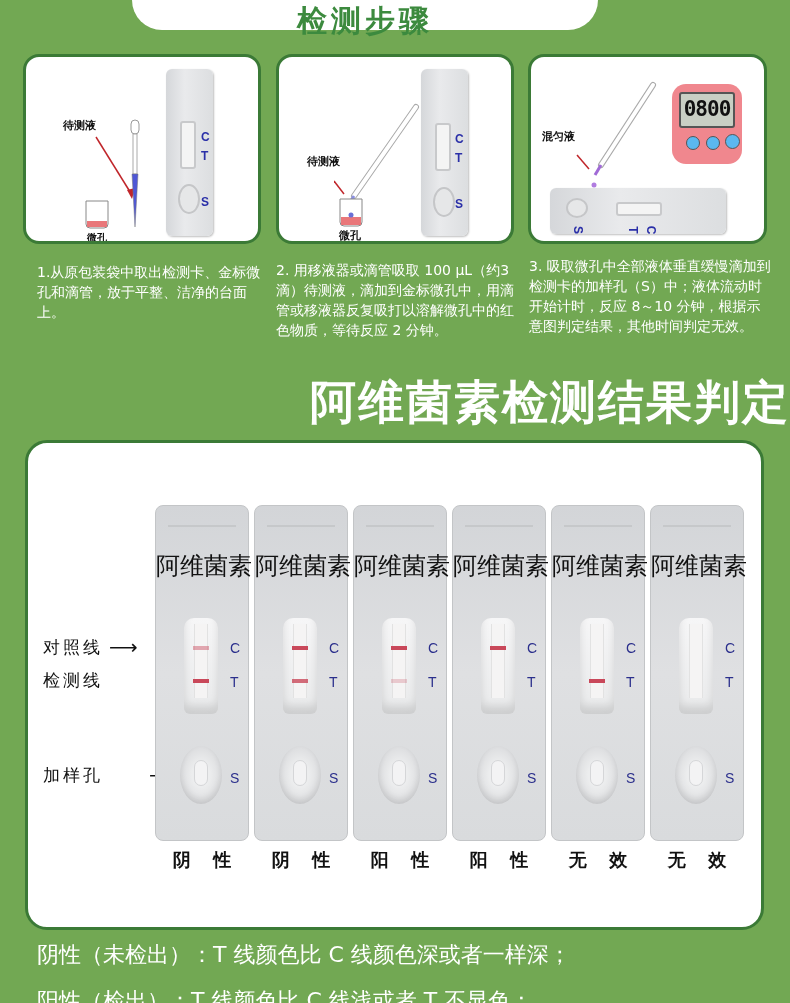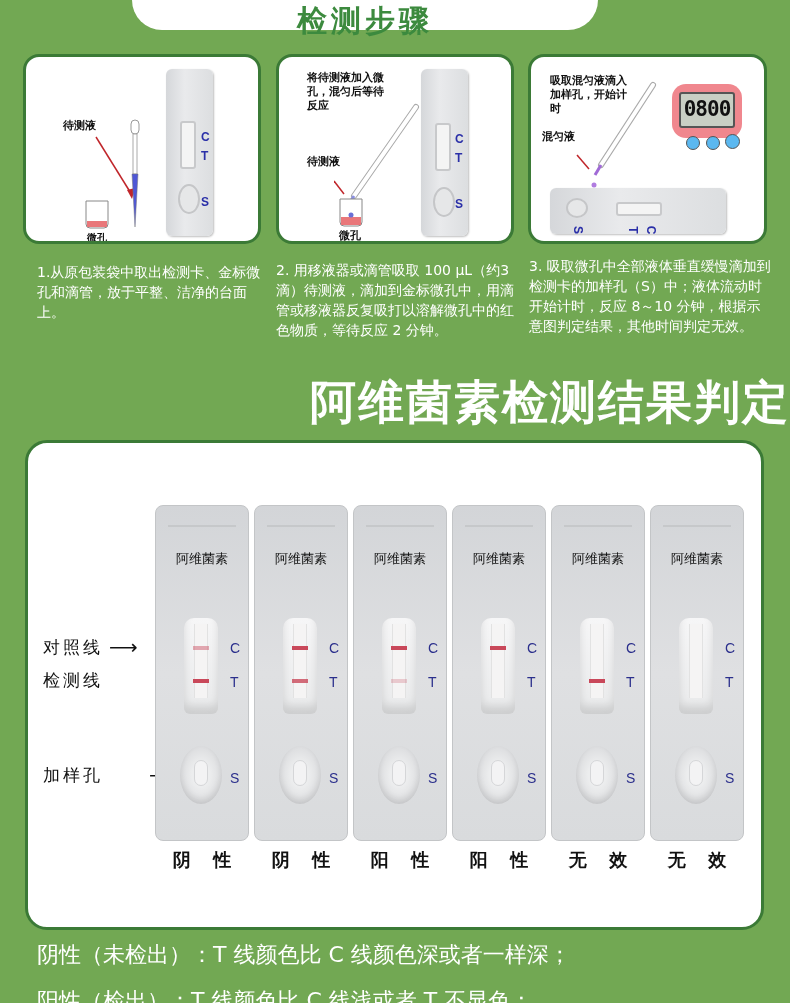--- a/index.html
+++ b/index.html
@@ -10,21 +10,21 @@
   .step-text { position: absolute; color: #fff; font-size: 14px; line-height: 20px; }
   .card-strip { position: absolute; background: linear-gradient(90deg,#d5d7da,#e9eaec 40%,#dcdee0); border-radius: 6px; box-shadow: 1px 1px 2px rgba(0,0,0,.25); }
   .win { position: absolute; background: #f4f4f4; border: 2px solid #c8c9cb; border-radius: 3px; }
   .hole { position: absolute; background: #e6e7e8; border: 2px solid #c5c6c8; border-radius: 50%; }
   .ltr { position: absolute; color: #2a2fa8; font-weight: bold; font-size: 12px; font-family: "Liberation Sans", sans-serif; }
   .lbl { position: absolute; font-size: 11px; color: #111; font-weight: bold; line-height: 14px; }
   .section-title { position: absolute; left: 0; width: 790px; top: 372px; text-align: right; color: #fff; font-size: 46px; font-weight: bold; letter-spacing: 2px; line-height: 60px; }
   .result-panel { position: absolute; left: 25px; top: 440px; width: 739px; height: 490px; background: #fff; border: 3px solid #3b7a36; border-radius: 22px; }
   .rcard { position: absolute; top: 62px; width: 94px; height: 336px; background: linear-gradient(180deg,#d3d5d8,#dfe0e2 50%,#d9dbdd); border-radius: 8px; border: 1px solid #c3c5c7; }
   .rcard .topline { position: absolute; left: 12px; right: 12px; top: 19px; height: 2px; background: #c6c8ca; }
-  .rcard .name { position: absolute; left: 0; right: 0; top: 44px; text-align: center; font-size: 13px; color: #111; letter-spacing: 0; white-space: nowrap; }
+  .rcard .name { position: absolute; left: 0; right: 0; top: 44px; text-align: center; font-size: 24px; color: #111; letter-spacing: 0; white-space: nowrap; }
   .rcard .rwin { position: absolute; left: 28px; top: 112px; width: 34px; height: 96px; background: linear-gradient(180deg,#f6f6f7,#e9eaeb); border-radius: 10px 10px 6px 6px; box-shadow: inset 0 -8px 8px rgba(0,0,0,.12); }
   .rcard .rwin .strip { position: absolute; left: 10px; right: 10px; top: 6px; bottom: 16px; background: #f5f4f4; border-left: 1px solid #e2e2e2; border-right: 1px solid #e2e2e2; }
   .rcard .line { position: absolute; left: 9px; right: 9px; height: 4px; background: #c9485a; }
   .rcard .rhole { position: absolute; left: 24px; top: 240px; width: 42px; height: 58px; border-radius: 50%; background: radial-gradient(ellipse at center,#ecedee 30%,#dcdddf 70%); box-shadow: inset 0 -4px 6px rgba(0,0,0,.1); }
   .rcard .rhole i { position: absolute; left: 14px; top: 14px; width: 14px; height: 26px; border-radius: 7px; background: #f3f3f4; border: 1px solid #d5d6d8; }
   .rcard .l { position: absolute; left: 74px; color: #2b2f8c; font-size: 14px; font-family: "Liberation Sans", sans-serif; }
   .verdict { position: absolute; top: 405px; width: 94px; text-align: center; font-size: 18px; font-weight: bold; color: #111; letter-spacing: 8px; font-family: "DejaVu Serif", serif; }
   .ptr { position: absolute; left: 15px; font-size: 17px; color: #111; letter-spacing: 3px; display: flex; align-items: center; }
   .ptr .arr { margin-left: 6px; font-size: 20px; letter-spacing: 0; }
   .legend-line { position: absolute; left: 37px; color: #fff; font-size: 22px; white-space: nowrap; }
@@ -55,21 +55,20 @@
   <div class="card-strip" style="left:140px;top:12px;width:47px;height:167px;">
     <div class="win" style="left:14px;top:52px;width:16px;height:48px;"></div>
     <div class="hole" style="left:12px;top:115px;width:22px;height:30px;"></div>
   </div>
   <span class="ltr" style="left:175px;top:73px;">C</span>
   <span class="ltr" style="left:175px;top:92px;">T</span>
   <span class="ltr" style="left:175px;top:138px;">S</span>
 </div>
 
 <div class="step-card" style="left:276px;width:238px;">
-  <div class="lbl" style="left:28px;top:14px;width:78px;">将待测液加入微孔，混匀后等待反应</div>
   <div class="lbl" style="left:28px;top:98px;">待测液</div>
   <svg style="position:absolute;left:55px;top:44px;" width="90" height="150">
     <line x1="82" y1="6" x2="20" y2="95" stroke="#aaa" stroke-width="6" stroke-linecap="round"></line>
     <line x1="82" y1="6" x2="20" y2="95" stroke="#fff" stroke-width="4" stroke-linecap="round"></line>
     <line x1="20" y1="95" x2="14" y2="104" stroke="#8a8fe0" stroke-width="3"></line>
     <line x1="0" y1="80" x2="10" y2="93" stroke="#c0262b" stroke-width="1.5"></line>
     <circle cx="15" cy="110" r="2.5" fill="#6a6fd6"></circle>
     <circle cx="15" cy="120" r="2.5" fill="#6a6fd6"></circle>
   </svg>
   <svg style="position:absolute;left:59px;top:141px;" width="26" height="30">
@@ -81,32 +80,31 @@
   <div class="card-strip" style="left:142px;top:12px;width:47px;height:167px;">
     <div class="win" style="left:14px;top:54px;width:16px;height:48px;"></div>
     <div class="hole" style="left:12px;top:118px;width:22px;height:30px;"></div>
   </div>
   <span class="ltr" style="left:176px;top:75px;">C</span>
   <span class="ltr" style="left:176px;top:94px;">T</span>
   <span class="ltr" style="left:176px;top:140px;">S</span>
 </div>
 
 <div class="step-card" style="left:528px;width:239px;">
-  <div class="lbl" style="left:19px;top:17px;width:82px;">吸取混匀液滴入加样孔，开始计时</div>
   <div class="lbl" style="left:11px;top:73px;">混匀液</div>
   <svg style="position:absolute;left:30px;top:22px;" width="100" height="140">
     <line x1="92" y1="6" x2="40" y2="86" stroke="#aaa" stroke-width="6" stroke-linecap="round"></line>
     <line x1="92" y1="6" x2="40" y2="86" stroke="#fff" stroke-width="4" stroke-linecap="round"></line>
     <line x1="40" y1="86" x2="34" y2="96" stroke="#a06ad6" stroke-width="3"></line>
     <line x1="16" y1="76" x2="28" y2="90" stroke="#c0262b" stroke-width="1.5"></line>
     <circle cx="33" cy="106" r="2.5" fill="#b07ce0"></circle>
     <circle cx="33" cy="116" r="2.5" fill="#b07ce0"></circle>
     <circle cx="33" cy="126" r="2.5" fill="#b07ce0"></circle>
   </svg>
-  <div style="position:absolute;left:141px;top:27px;width:70px;height:54px;background:#f0878e;border-radius:14px;">
+  <div style="position:absolute;left:141px;top:27px;width:70px;height:80px;background:#f0878e;border-radius:14px;">
     <div style="position:absolute;left:7px;top:8px;width:56px;height:36px;background:#c9cfc4;border:2px solid #555;border-radius:3px;font-family:'DejaVu Sans Mono',monospace;font-size:21px;font-weight:bold;color:#111;text-align:center;line-height:30px;letter-spacing:-1px;">0800</div>
     <span style="position:absolute;left:14px;top:52px;width:14px;height:14px;border-radius:50%;background:#5bb8f0;border:1px solid #555;"></span>
     <span style="position:absolute;left:34px;top:52px;width:14px;height:14px;border-radius:50%;background:#5bb8f0;border:1px solid #555;"></span>
     <span style="position:absolute;left:53px;top:50px;width:15px;height:15px;border-radius:50%;background:#5bb8f0;border:1px solid #555;"></span>
   </div>
   <div class="card-strip" style="left:19px;top:131px;width:176px;height:46px;">
     <div class="hole" style="left:16px;top:10px;width:22px;height:20px;"></div>
     <div class="win" style="left:66px;top:14px;width:46px;height:14px;"></div>
   </div>
   <span class="ltr" style="left:43px;top:166px;transform:rotate(90deg);">S</span>

